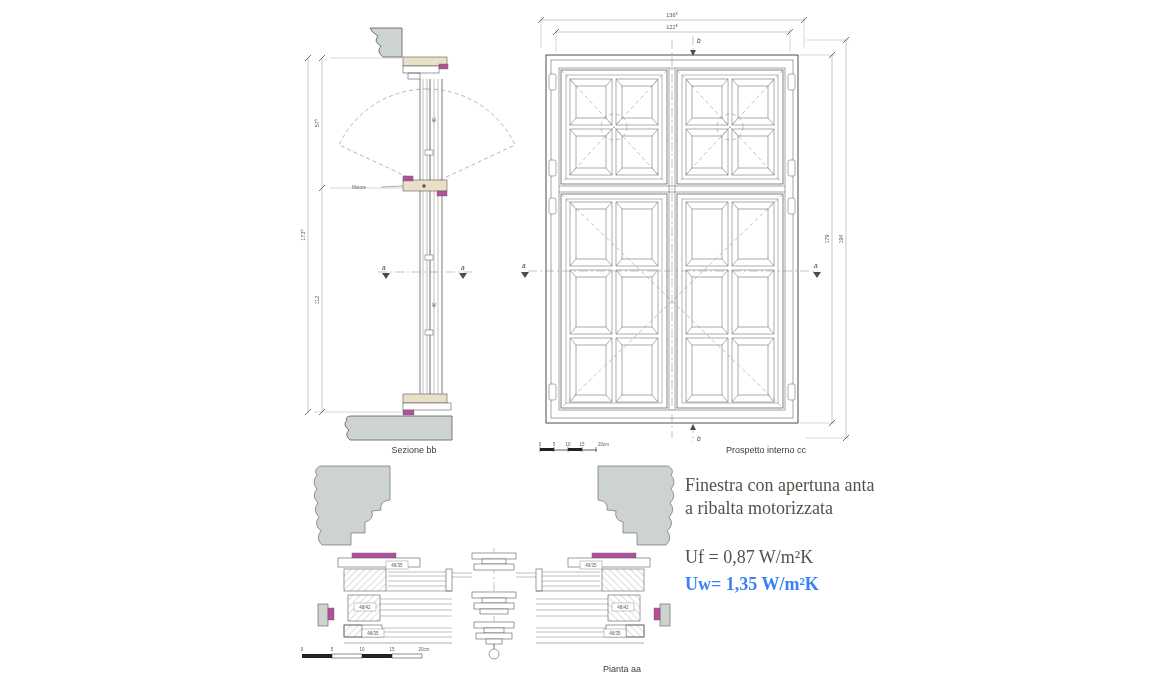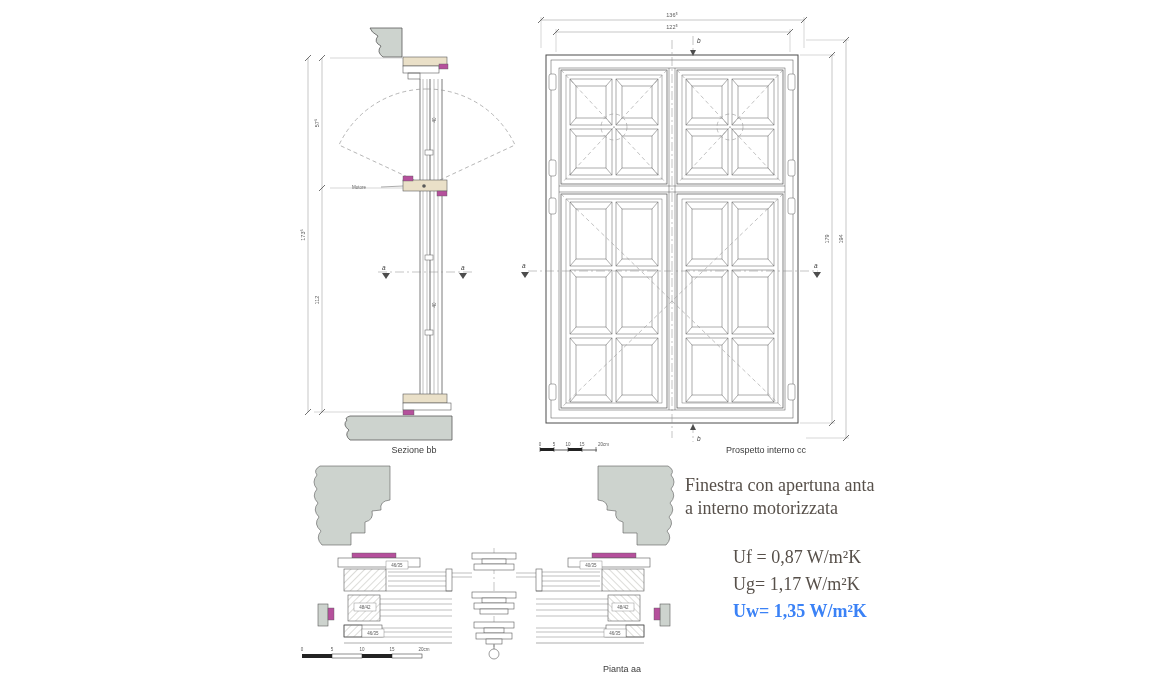--- a/index.html
+++ b/index.html
@@ -13,21 +13,21 @@
   .sheet svg{position:absolute;left:0;top:0;}
   .notes{
     position:absolute;left:685px;top:474px;width:230px;
     font-family:"Liberation Serif","DejaVu Serif",serif;
     color:#57504a;
     font-size:18px;
     line-height:1.28;
   }
   .notes p{margin:0;}
   .notes .title{margin-bottom:26px;}
-  .notes .uline{margin-top:4px;margin-left:48px;}
+  .notes .uline{margin-top:4px;}
   .notes .bold{font-weight:bold;color:#3b82f6;}
   text{font-family:"Liberation Sans", sans-serif;fill:#4d4d4d;}
   .cap{font-size:9px;fill:#3c3c3c;}
   .dim{font-size:5.5px;fill:#5a5a5a;}
   .tiny{font-size:4.5px;fill:#5a5a5a;}
   .mk{font-size:6.5px;fill:#3c3c3c;font-style:italic;}
 </style>
 </head>
 <body>
 
@@ -352,20 +352,19 @@
       <text class="tiny" x="424" y="651" text-anchor="middle">20cm</text>
     </g>
 
     <text class="cap" x="622" y="672" text-anchor="middle">Pianta aa</text>
   </g>
 </svg>
 
   <div class="notes">
     <p class="title">
       <span>Finestra con apertuna anta</span><br>
-      <span>a interno motorizzata</span>
+      <span>a ribalta motorizzata</span>
     </p>
     <p class="uline">Uf = 0,87 W/m²K</p>
-    <p class="uline">Ug= 1,17 W/m²K</p>
     <p class="uline bold">Uw= 1,35 W/m²K</p>
   </div>
 
 </div>
 
 </body></html>

